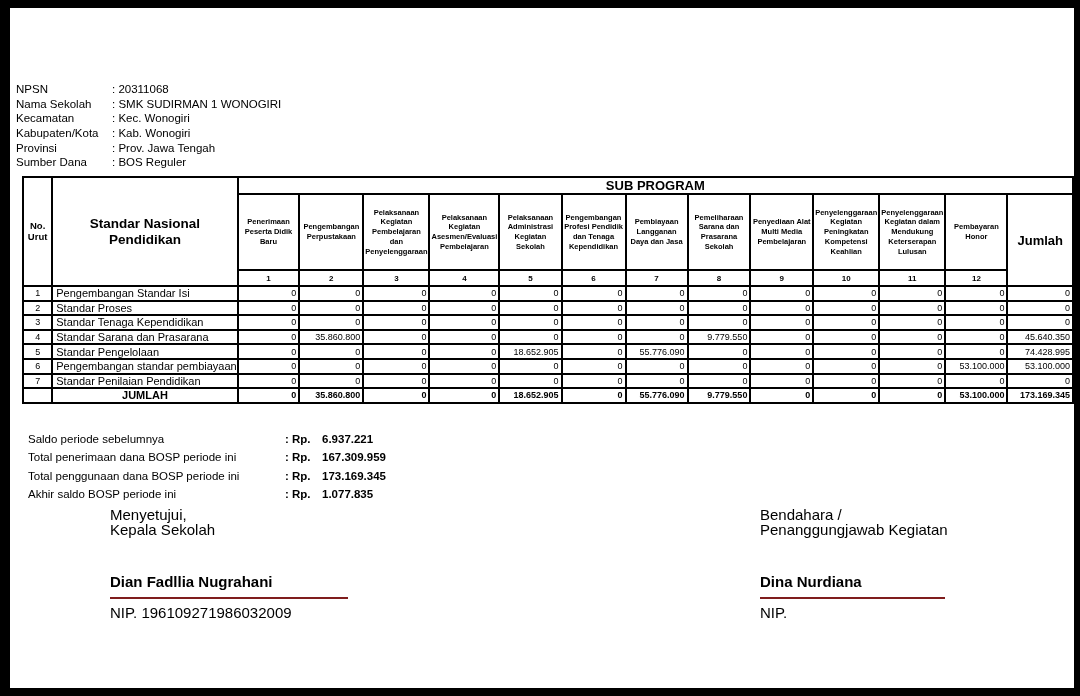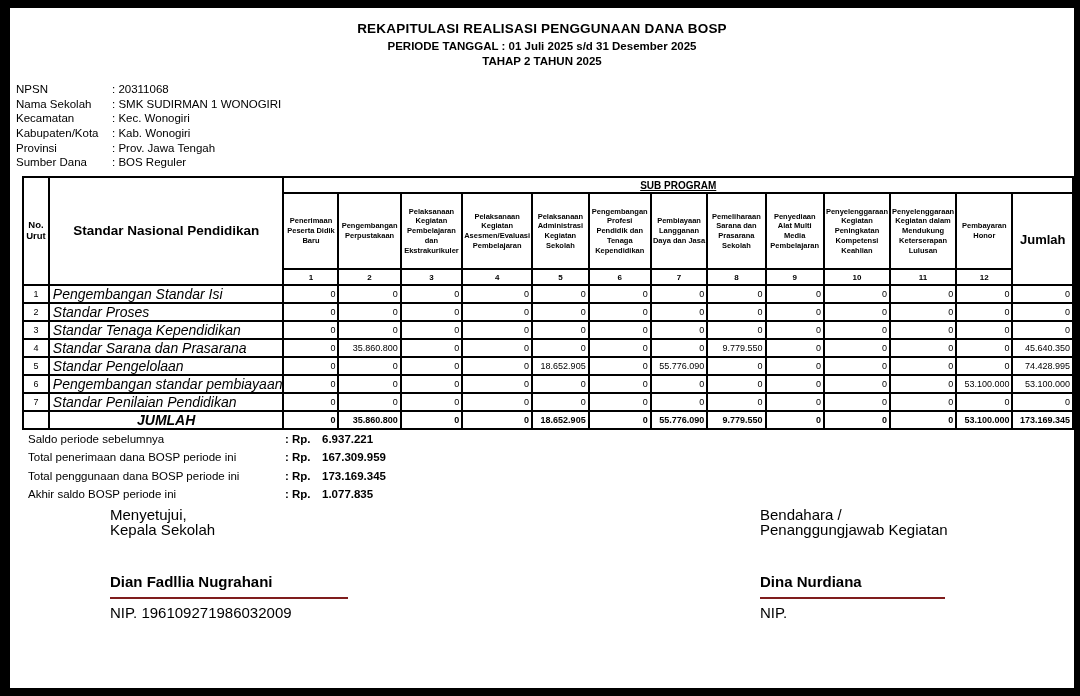--- a/index.html
+++ b/index.html
@@ -24,27 +24,27 @@
   .info-row { height:14.7px; line-height:14.7px; white-space:nowrap; }
   .info-label { display:inline-block; width:96px; }
 
   
   .table-wrap { position:absolute; left:12px; top:168px; }
   table { border-collapse:collapse; table-layout:fixed; }
   th, td { border:2px solid #000; padding:0; vertical-align:middle; overflow:hidden; }
   th { font-weight:bold; text-align:center; }
   .th-no   { font-size:9.5px; white-space:pre-line; line-height:1.15; }
   .th-snp  { font-size:13.5px; line-height:1.15; }
-  .th-sub  { font-size:10px; height:14px;text-decoration:underline; }
+  .th-sub  { font-size:13px; height:14px; }
   .th-col  { font-size:7.5px; line-height:1.3; height:74px; overflow-wrap:break-word; padding:0 1px; }
   .th-num  { font-size:8px; height:14px; }
   .th-jml  { font-size:13px; }
   tr.data-row { height:14.6px; }
   td.c-no   { font-size:9px;  text-align:center; }
-  td.c-name { font-size:14px; text-align:left; padding-left:3px; white-space:nowrap;font-style:italic; }
+  td.c-name { font-size:11px; text-align:left; padding-left:3px; white-space:nowrap; }
   td.c-val  { font-size:9px;  text-align:right; padding-right:2px; white-space:nowrap; }
   tr.total-row { height:14.6px; }
   tr.total-row td { font-weight:bold; }
   tr.total-row td.c-name { text-align:center; padding-left:0; }
 
   
   .summary { position:absolute; left:18px; top:422px; font-size:11.5px; }
   .summary-row { height:18.4px; line-height:18.4px; white-space:nowrap; }
   .summary-label { display:inline-block; width:257px; }
   .summary-cur { font-weight:bold; display:inline-block; width:37px; }
@@ -58,25 +58,20 @@
   .sig-nameline { font-weight:bold; margin-top:36px; padding-bottom:7px; border-bottom:2px solid #7f1d1d; }
   .sig-left  .sig-nameline { width:238px; }
   .sig-right .sig-nameline { width:185px; }
   .sig-nip { margin-top:5px; }
 </style>
 </head>
 <body>
 
 <div class="sheet">
 
-  <div class="doc-header">
-    <div class="doc-title">REKAPITULASI REALISASI PENGGUNAAN DANA BOSP</div>
-    <div class="doc-subtitle">PERIODE TANGGAL : 01 Juli 2025 s/d 31 Desember 2025</div>
-    <div class="doc-subtitle2">TAHAP 2 TAHUN 2025</div>
-  </div>
 
   <div class="info-block">
     <div class="info-row">
       <span class="info-label">NPSN</span><span>: 20311068</span>
     </div>
     <div class="info-row">
       <span class="info-label">Nama Sekolah</span><span>: SMK SUDIRMAN 1 WONOGIRI</span>
     </div>
     <div class="info-row">
       <span class="info-label">Kecamatan</span><span>: Kec. Wonogiri</span>
@@ -114,21 +109,21 @@
       <tbody>
           <tr>
         <th class="th-no" rowspan="3">No.
 Urut</th>
         <th class="th-snp" rowspan="3">Standar Nasional Pendidikan</th>
         <th class="th-sub" colspan="13">SUB PROGRAM</th>
       </tr>
       <tr>
         <th class="th-col">Penerimaan Peserta Didik Baru</th>
         <th class="th-col">Pengembangan Perpustakaan</th>
-        <th class="th-col">Pelaksanaan Kegiatan Pembelajaran dan Ekstrakurikuler</th>
+        <th class="th-col">Pelaksanaan Kegiatan Pembelajaran dan Penyelenggaraan</th>
         <th class="th-col">Pelaksanaan Kegiatan Asesmen/Evaluasi Pembelajaran</th>
         <th class="th-col">Pelaksanaan Administrasi Kegiatan Sekolah</th>
         <th class="th-col">Pengembangan Profesi Pendidik dan Tenaga Kependidikan</th>
         <th class="th-col">Pembiayaan Langganan Daya dan Jasa</th>
         <th class="th-col">Pemeliharaan Sarana dan Prasarana Sekolah</th>
         <th class="th-col">Penyediaan Alat Multi Media Pembelajaran</th>
         <th class="th-col">Penyelenggaraan Kegiatan Peningkatan Kompetensi Keahlian</th>
         <th class="th-col">Penyelenggaraan Kegiatan dalam Mendukung Keterserapan Lulusan</th>
         <th class="th-col">Pembayaran Honor</th>
         <th class="th-jml" rowspan="2">Jumlah</th>

